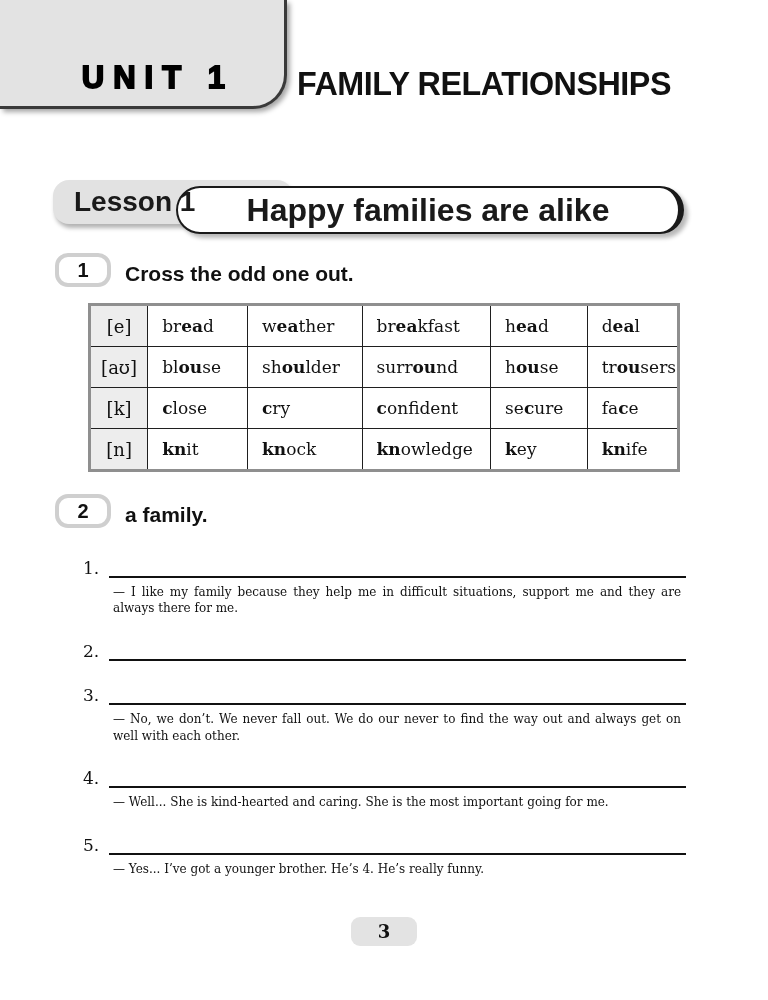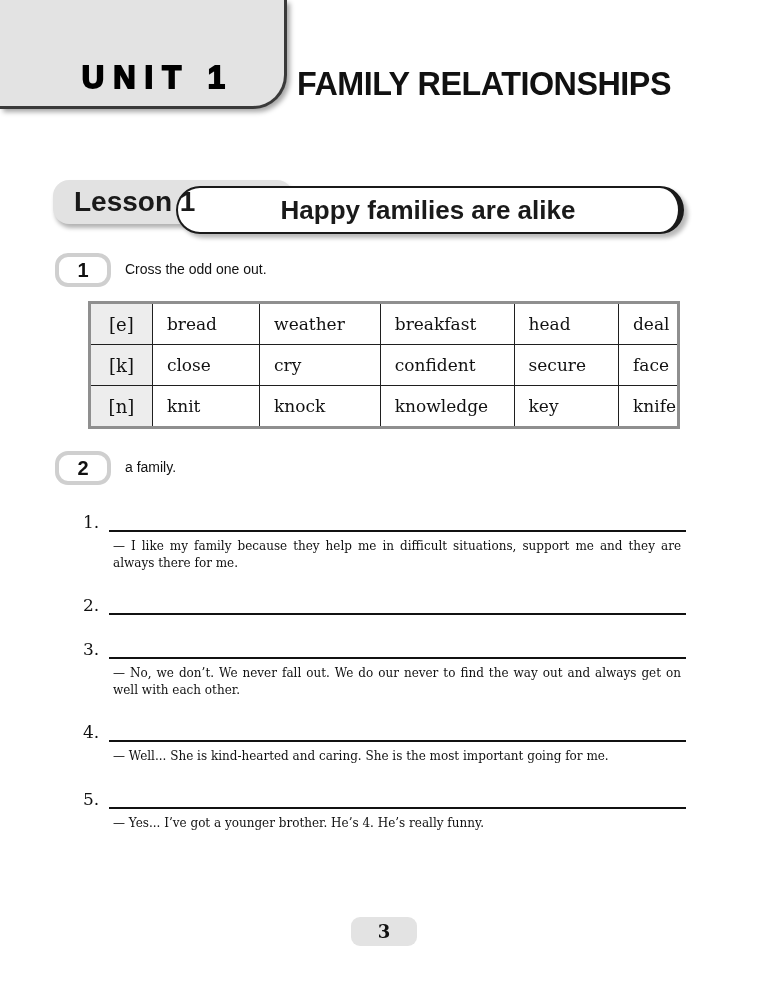--- a/index.html
+++ b/index.html
@@ -40,50 +40,50 @@
   .lesson-label {
     position:absolute; left:13px; top:8px; font-size:28px; font-weight:bold; color:#1a1a1a;margin-left:8px;
   }
   .lesson-title-box {
     position:absolute; left:123px; top:8px; width:500px; height:44px;
     background:#ffffff; border:2px solid #1a1a1a; border-right-width:6px;
     border-radius:24px;
     box-shadow:4px 4px 4px rgba(0,0,0,0.28);
     display:flex; align-items:center; justify-content:center;
   }
-  .lesson-title { font-size:26px; font-weight:bold; color:#1a1a1a; }
+  .lesson-title { font-size:32px; font-weight:bold; color:#1a1a1a; }
 
   
   .content { position:absolute; left:55px; top:253px; width:631px; }
 
   .ex-header { display:flex; align-items:flex-start; }
   .ex-badge {
     flex:0 0 auto; width:28px; text-align:center;
     border:4px solid #cfcfcf; border-radius:13px; background:#fff;
     padding:1px 10px; margin-right:14px;
     font-size:20px; font-weight:bold; color:#111; line-height:24px;
   }
   .ex-instruction {
-    font-size:14px; font-weight:normal; padding-top:6px; width:560px; line-height:1.45;
+    font-size:21px; font-weight:bold; padding-top:6px; width:560px; line-height:1.45;
   }
   .jline { text-align:justify; text-align-last:justify; }
 
   
   table.phonics {
     margin:14px 0 0 33px; width:592px; border-collapse:collapse;
     border:3px solid #8f8f8f;
     font-family:"DejaVu Serif", serif; font-size:17px;
   }
   table.phonics td { border:1px solid #1f1f1f; height:38px; }
   td.sound-cell {
     width:66px; background:#ededed; text-align:center; font-size:18px;
   }
   td.word-cell { padding-left:14px; text-align:left; }
   td.c2 { width:100px; } td.c3 { width:112px; } td.c4 { width:123px; } td.c5 { width:95px; }
-  .wb { font-weight:normal; }
+  .wb { font-weight:bold; }
 
   
   .ex2 { margin-top:22px; }
 
   .qa-items { margin-top:26px; }
   .qa-item { margin-bottom:23px; }
   .qa-line-row { display:flex; align-items:flex-end; margin-left:28px; }
   .qa-number {
     flex:0 0 auto; width:26px;
     font-family:"DejaVu Serif", serif; font-size:17px; line-height:20px;
@@ -132,20 +132,28 @@
       <tbody>
           <tr>
             <td class="sound-cell">[e]</td>
             <td class="word-cell c2">br<span class="wb">ea</span>d</td>
             <td class="word-cell c3">w<span class="wb">ea</span>ther</td>
             <td class="word-cell c4">br<span class="wb">ea</span>kfast</td>
             <td class="word-cell c5">h<span class="wb">ea</span>d</td>
             <td class="word-cell c6">d<span class="wb">ea</span>l</td>
           </tr>
           <tr>
+            <td class="sound-cell">[aʊ]</td>
+            <td class="word-cell c2">bl<span class="wb">ou</span>se</td>
+            <td class="word-cell c3">sh<span class="wb">ou</span>lder</td>
+            <td class="word-cell c4">surr<span class="wb">ou</span>nd</td>
+            <td class="word-cell c5">h<span class="wb">ou</span>se</td>
+            <td class="word-cell c6">tr<span class="wb">ou</span>sers</td>
+          </tr>
+          <tr>
             <td class="sound-cell">[k]</td>
             <td class="word-cell c2"><span class="wb">c</span>lose</td>
             <td class="word-cell c3"><span class="wb">c</span>ry</td>
             <td class="word-cell c4"><span class="wb">c</span>onfident</td>
             <td class="word-cell c5">se<span class="wb">c</span>ure</td>
             <td class="word-cell c6">fa<span class="wb">c</span>e</td>
           </tr>
           <tr>
             <td class="sound-cell">[n]</td>
             <td class="word-cell c2"><span class="wb">kn</span>it</td>

